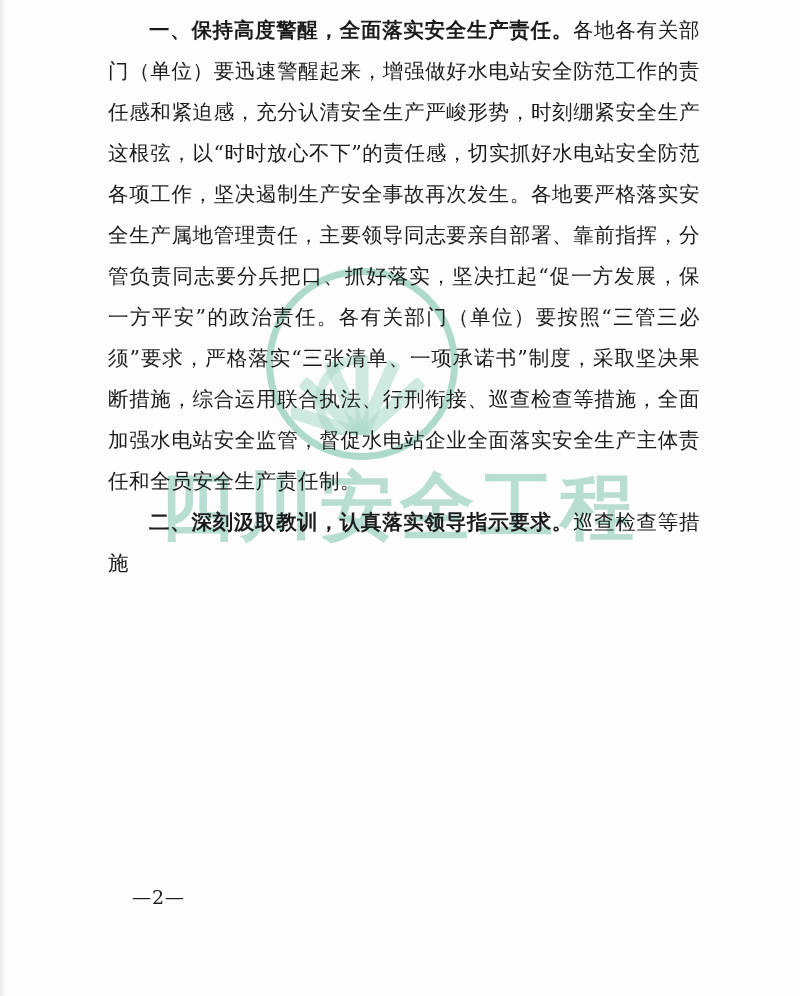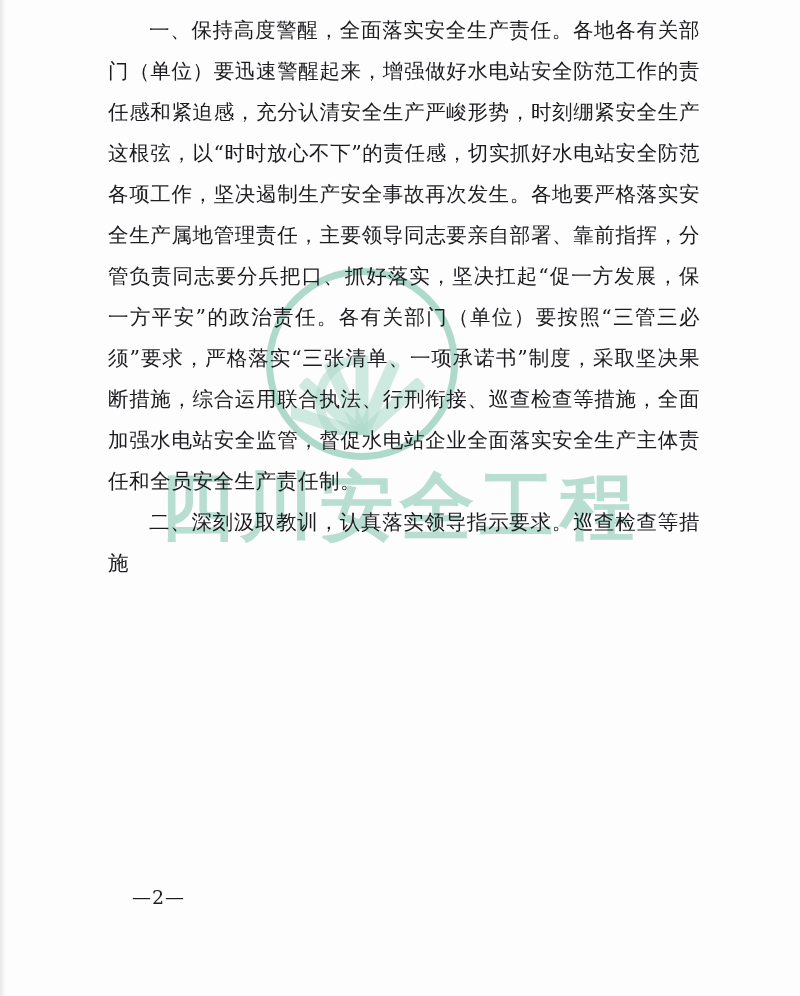--- a/index.html
+++ b/index.html
@@ -37,21 +37,21 @@
     line-height: 41px;
     color: #1c1c20;
     text-align: justify;
     text-justify: inter-ideograph;
     letter-spacing: 0.6px;
   }
   p.indent {
     text-indent: 41px;
   }
   .b {
-    font-weight: normal;
+    font-weight: bold;
   }
   .page-num {
     position: absolute;
     left: 132px;
     top: 886px;
     font-size: 19px;
     color: #1c1c20;
     letter-spacing: 1px;
   }
   

